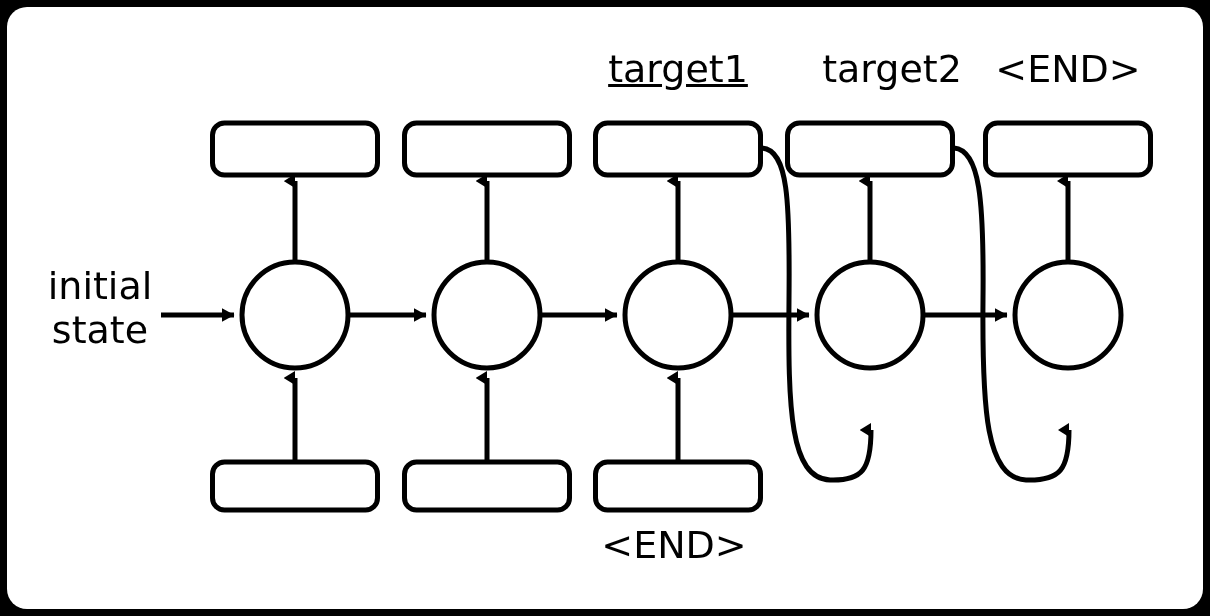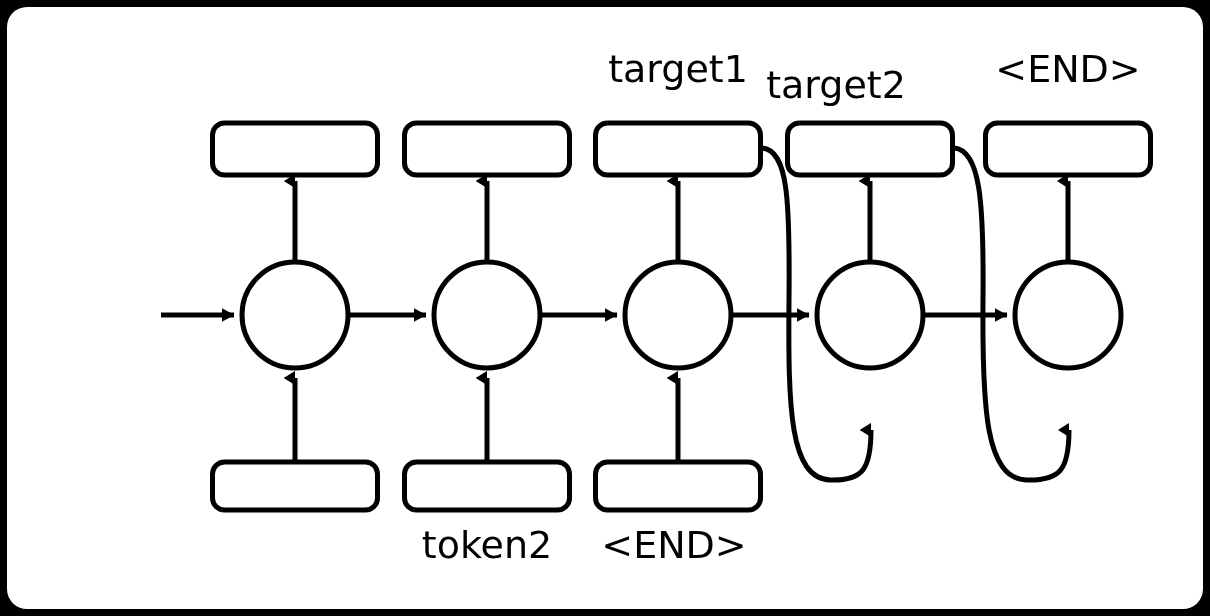--- a/index.html
+++ b/index.html
@@ -124,20 +124,21 @@
     <line x1="487" y1="462" x2="487" y2="378" stroke="#000" stroke-width="5" marker-end="url(#arrowUp)"></line>
     <line x1="678" y1="462" x2="678" y2="378" stroke="#000" stroke-width="5" marker-end="url(#arrowUp)"></line>
 
     <circle cx="295" cy="315" r="53" fill="#fff" stroke="#000" stroke-width="5"></circle>
     <circle cx="487" cy="315" r="53" fill="#fff" stroke="#000" stroke-width="5"></circle>
     <circle cx="678" cy="315" r="53" fill="#fff" stroke="#000" stroke-width="5"></circle>
     <circle cx="870" cy="315" r="53" fill="#fff" stroke="#000" stroke-width="5"></circle>
     <circle cx="1068" cy="315" r="53" fill="#fff" stroke="#000" stroke-width="5"></circle>
   </svg>
 
+  <div id="initial-state-label">initial
+state</div>
 
-  <div class="dlabel" style="left:678px; top:48px;">target1</div>
-  <div class="dlabel" style="left:836px; top:48px;margin-top:16px;">target2</div>
+  <div class="dlabel" style="left:678px; top:48px;text-decoration:underline;">target1</div>
+  <div class="dlabel" style="left:892px; top:48px;">target2</div>
   <div class="dlabel" style="left:1068px; top:48px;">&lt;END&gt;</div>
 
-  <div class="dlabel" style="left:487px; top:524px;">token2</div>
   <div class="dlabel" style="left:674px; top:524px;">&lt;END&gt;</div>
 </div>
 
 </body></html>

